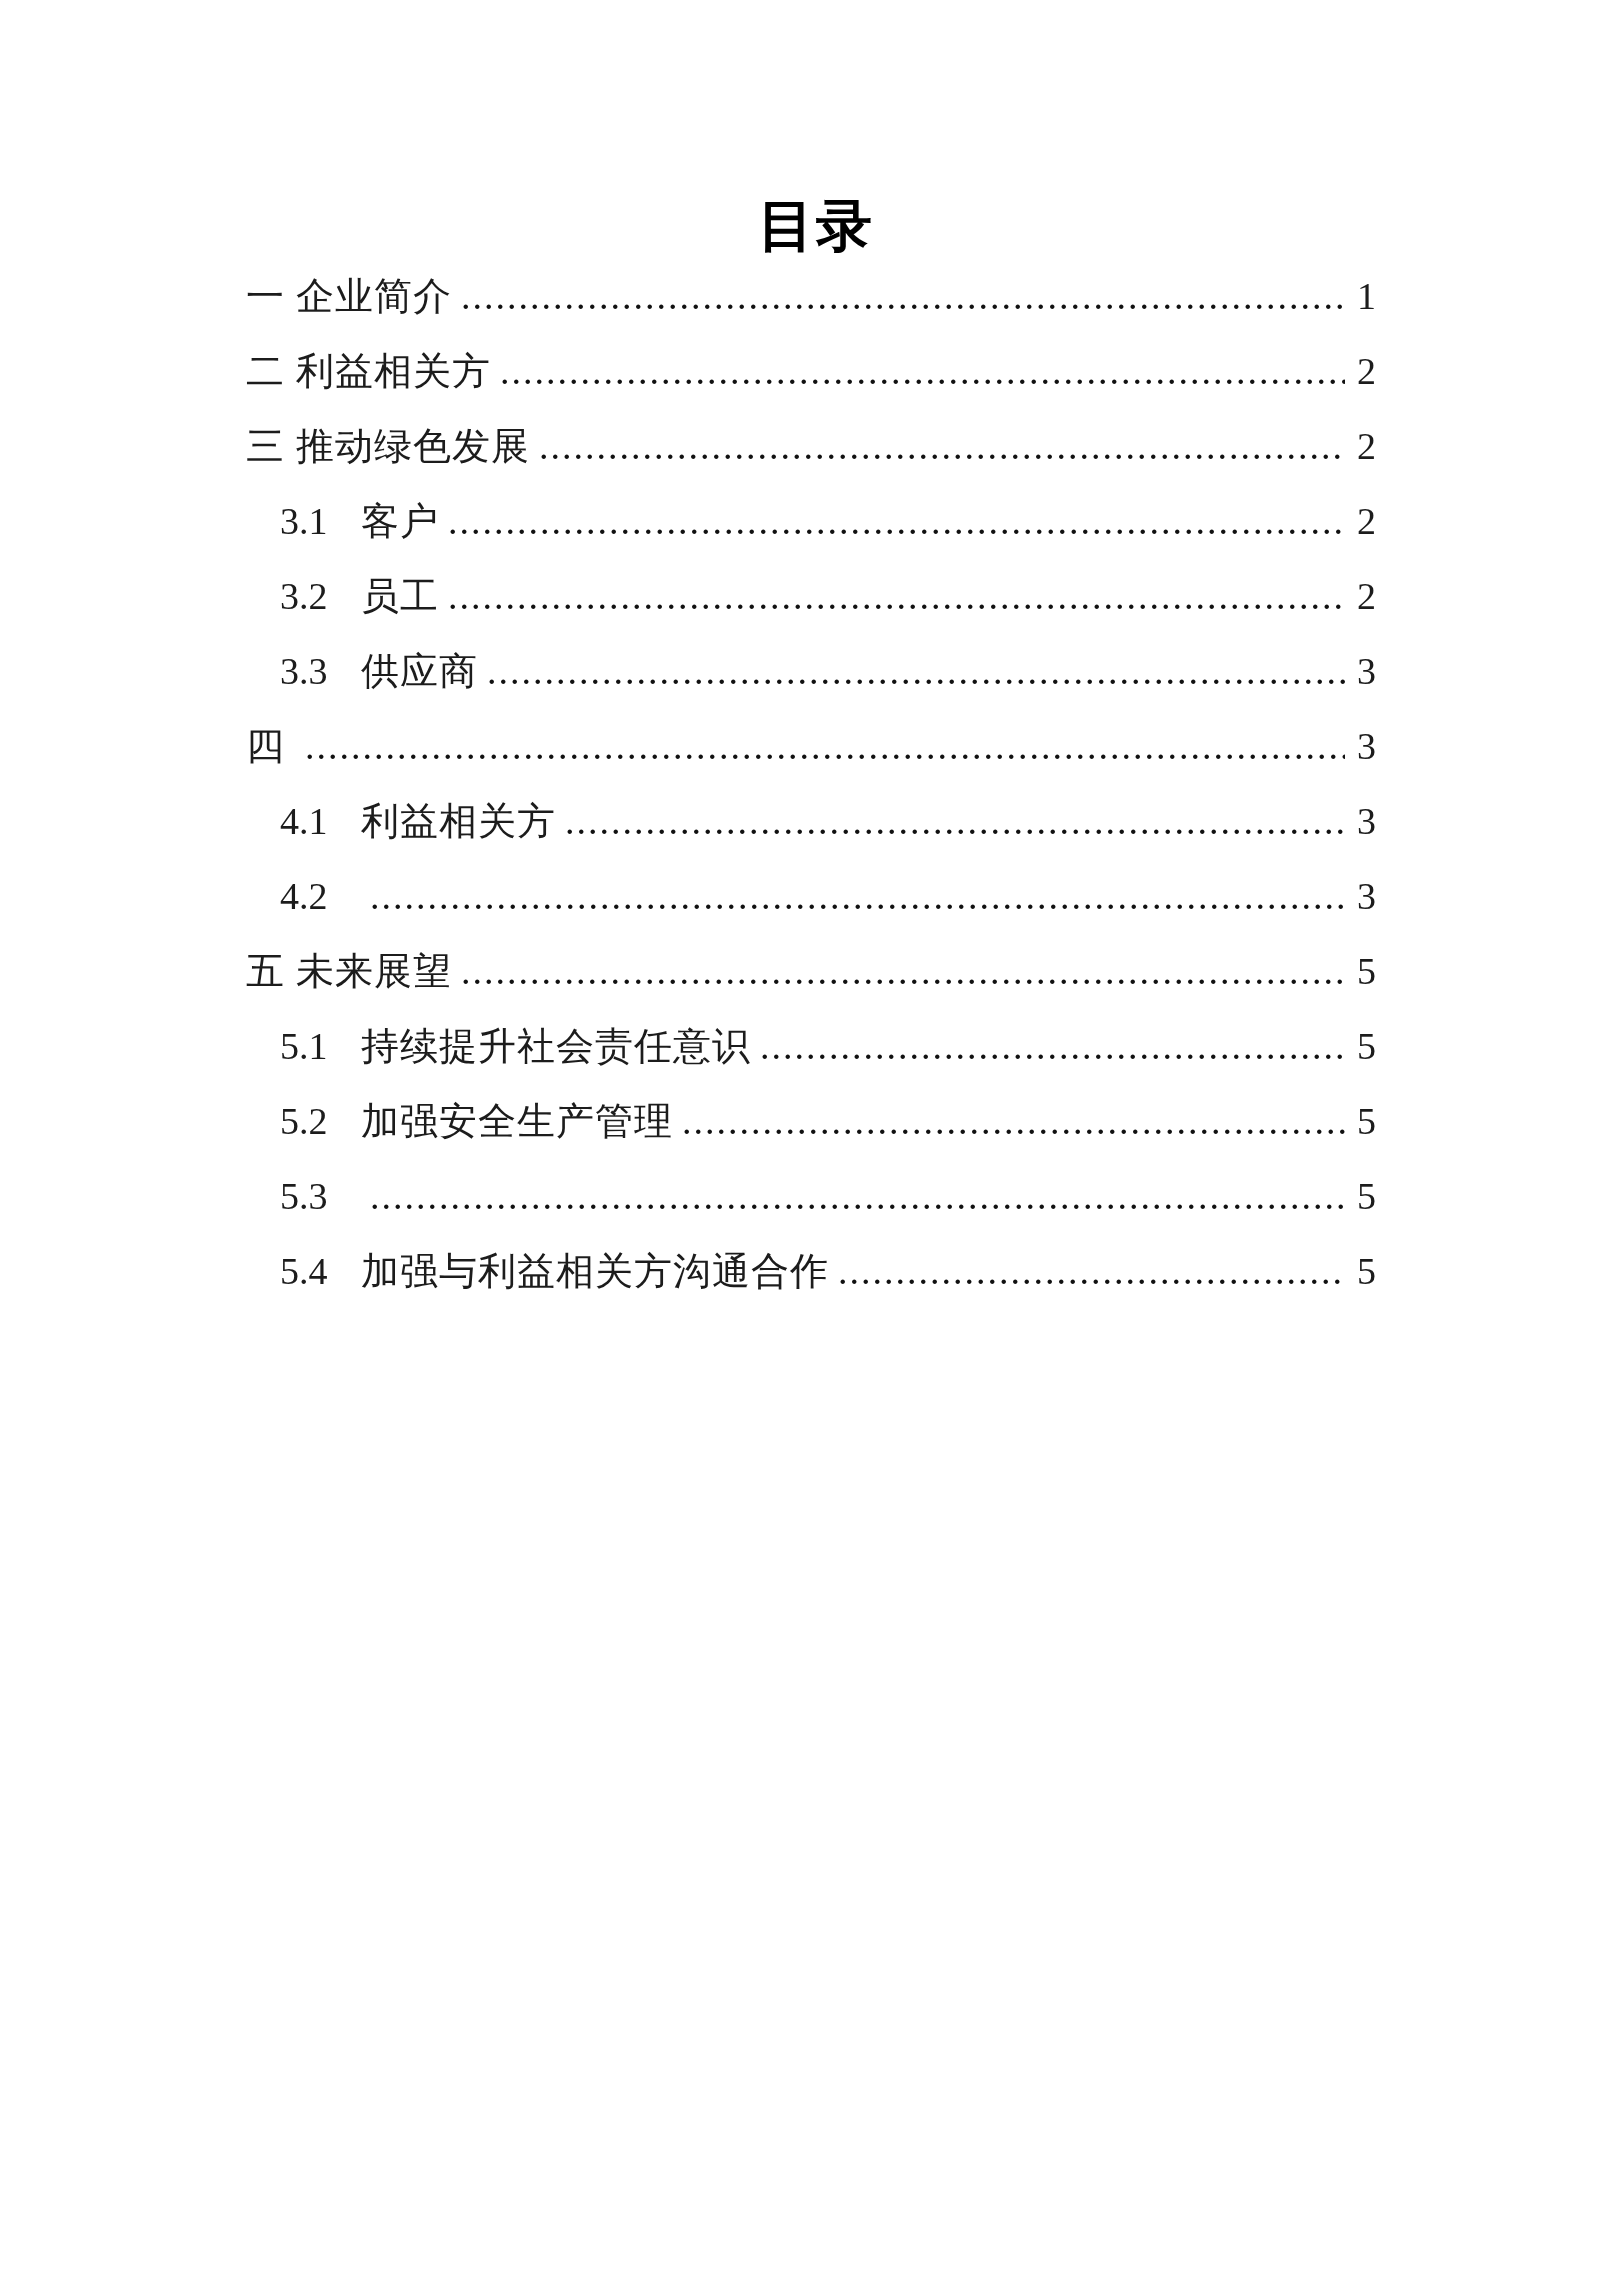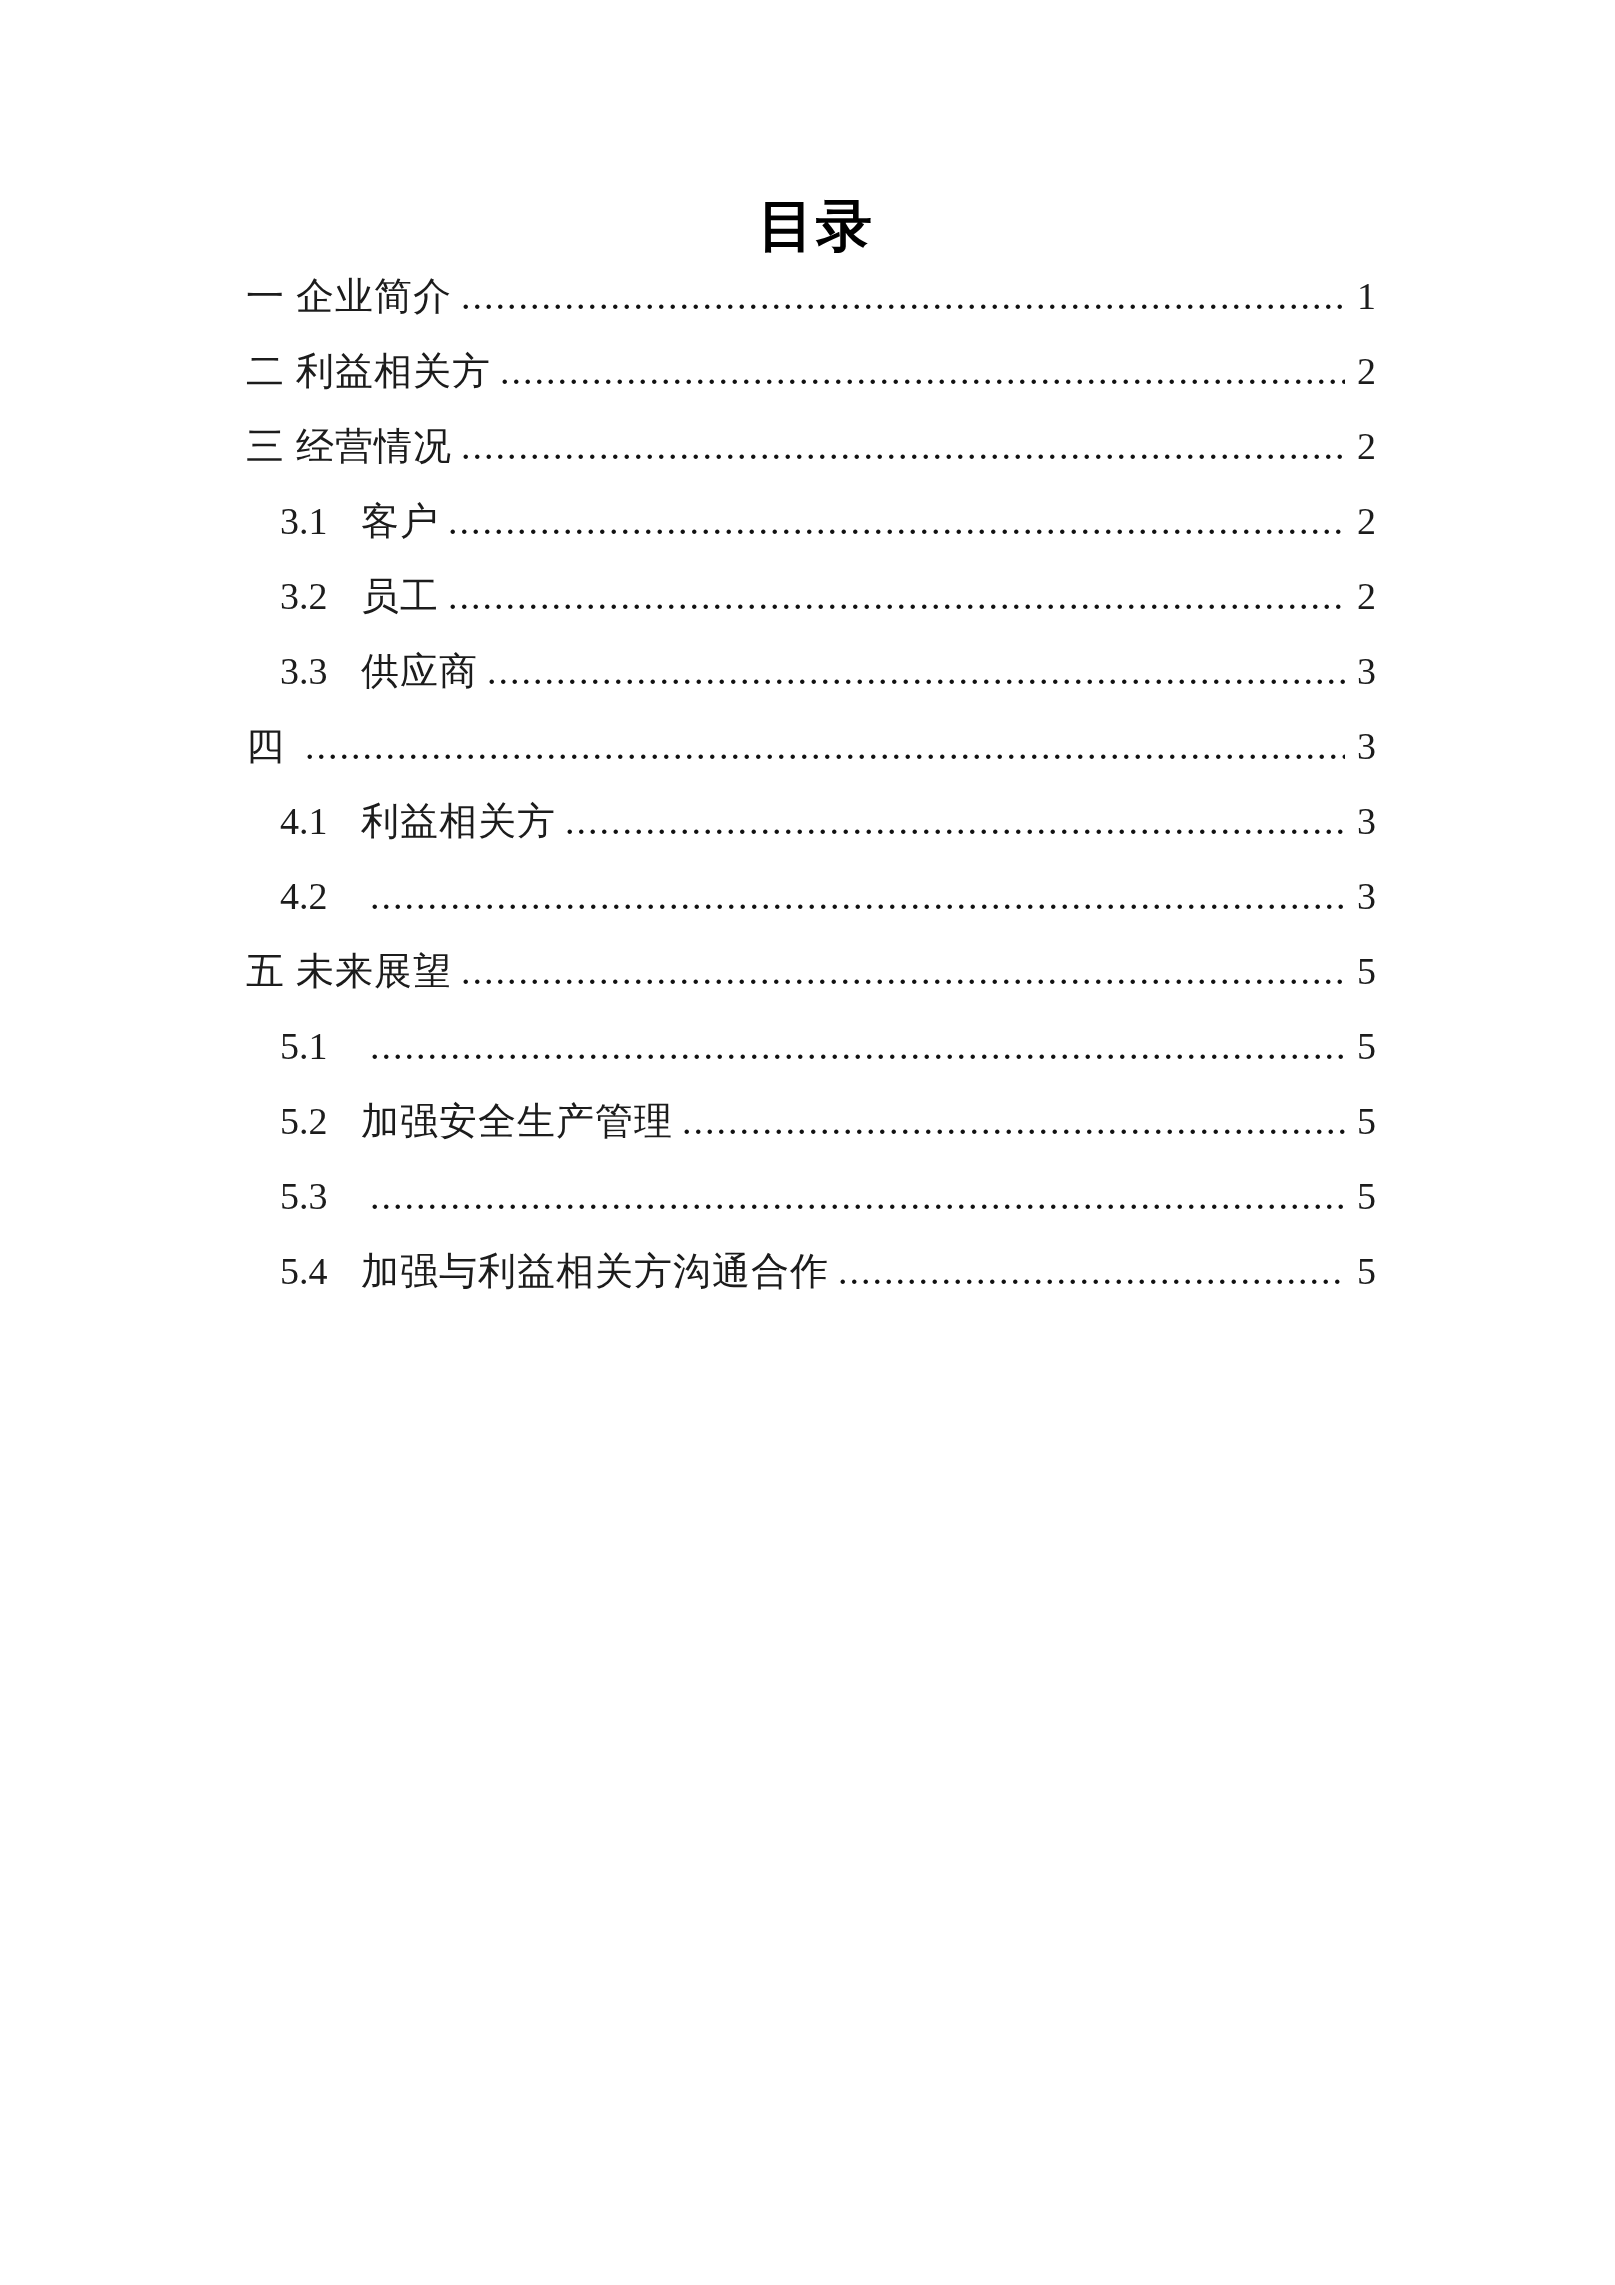--- a/index.html
+++ b/index.html
@@ -85,21 +85,21 @@
     <span class="toc-page">1</span>
   </div>
       <div class="toc-row l1">
     <span class="toc-num">二</span>
     <span class="toc-label">利益相关方</span>
     <span class="toc-leader">........................................................................................................................................................................................................</span>
     <span class="toc-page">2</span>
   </div>
       <div class="toc-row l1">
     <span class="toc-num">三</span>
-    <span class="toc-label">经营情况</span>
+    <span class="toc-label">推动绿色发展</span>
     <span class="toc-leader">........................................................................................................................................................................................................</span>
     <span class="toc-page">2</span>
   </div>
       <div class="toc-row l2">
     <span class="toc-num">3.1</span>
     <span class="toc-label">客户</span>
     <span class="toc-leader">........................................................................................................................................................................................................</span>
     <span class="toc-page">2</span>
   </div>
       <div class="toc-row l2">
@@ -131,20 +131,21 @@
     <span class="toc-page">3</span>
   </div>
       <div class="toc-row l1">
     <span class="toc-num">五</span>
     <span class="toc-label">未来展望</span>
     <span class="toc-leader">........................................................................................................................................................................................................</span>
     <span class="toc-page">5</span>
   </div>
       <div class="toc-row l2">
     <span class="toc-num">5.1</span>
+    <span class="toc-label">持续提升社会责任意识</span>
     <span class="toc-leader">........................................................................................................................................................................................................</span>
     <span class="toc-page">5</span>
   </div>
       <div class="toc-row l2">
     <span class="toc-num">5.2</span>
     <span class="toc-label">加强安全生产管理</span>
     <span class="toc-leader">........................................................................................................................................................................................................</span>
     <span class="toc-page">5</span>
   </div>
       <div class="toc-row l2">

